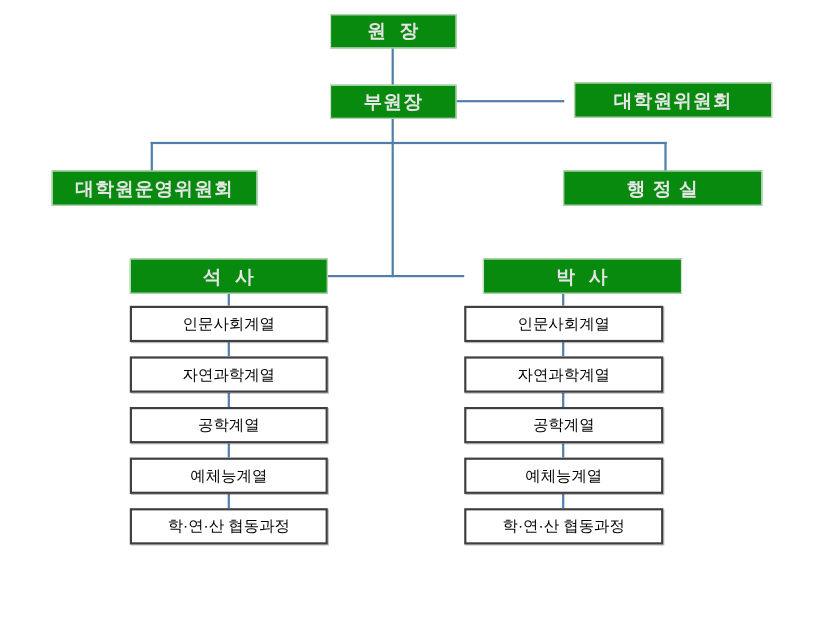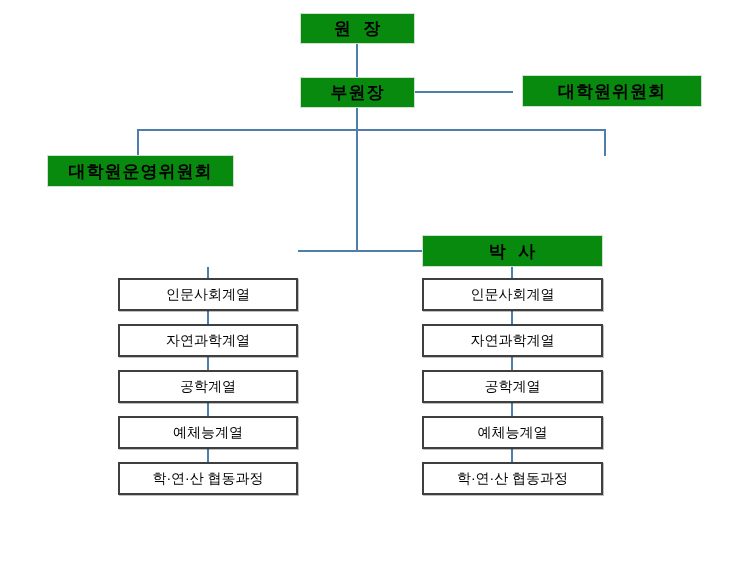--- a/index.html
+++ b/index.html
@@ -14,21 +14,21 @@
     background: #ffffff;
     font-family: "Liberation Sans", sans-serif;
     overflow: hidden;
   }
   
   .gbox {
     position: absolute;
     background: #088a0f;
     border: 1px solid #cfe0cf;
     box-sizing: border-box;
-    color: #000000;
+    color: #e5e5e5;
     font-weight: bold;
     font-size: 17px;
     letter-spacing: 1px;
     display: flex;
     align-items: center;
     justify-content: center;
     white-space: pre;
   }
   
   .wbox {
@@ -75,21 +75,23 @@
   <div class="vline" style="left:511px; top:267px; height:11px"></div>
   <div class="vline" style="left:511px; top:311px; height:13px"></div>
   <div class="vline" style="left:511px; top:357px; height:13px"></div>
   <div class="vline" style="left:511px; top:403px; height:13px"></div>
   <div class="vline" style="left:511px; top:449px; height:13px"></div>
 
   <div class="gbox" style="left:300px; top:13px;  width:115px; height:31px">원  장</div>
   <div class="gbox" style="left:300px; top:77px;  width:115px; height:31px">부원장</div>
   <div class="gbox" style="left:522px; top:75px;  width:180px; height:32px">대학원위원회</div>
   <div class="gbox" style="left:47px;  top:155px; width:187px; height:32px">대학원운영위원회</div>
-  <div class="gbox" style="left:422px; top:235px; width:181px; height:32px">박  사</div>
+  <div class="gbox" style="left:512px; top:155px; width:181px; height:32px">행 정 실</div>
+  <div class="gbox" style="left:118px; top:235px; width:180px; height:32px">석  사</div>
+  <div class="gbox" style="left:439px; top:235px; width:181px; height:32px">박  사</div>
 
   <div class="wbox" style="left:118px; top:278px; width:180px; height:33px">인문사회계열</div>
   <div class="wbox" style="left:118px; top:324px; width:180px; height:33px">자연과학계열</div>
   <div class="wbox" style="left:118px; top:370px; width:180px; height:33px">공학계열</div>
   <div class="wbox" style="left:118px; top:416px; width:180px; height:33px">예체능계열</div>
   <div class="wbox" style="left:118px; top:462px; width:180px; height:33px">학·연·산 협동과정</div>
 
   <div class="wbox" style="left:422px; top:278px; width:181px; height:33px">인문사회계열</div>
   <div class="wbox" style="left:422px; top:324px; width:181px; height:33px">자연과학계열</div>
   <div class="wbox" style="left:422px; top:370px; width:181px; height:33px">공학계열</div>

